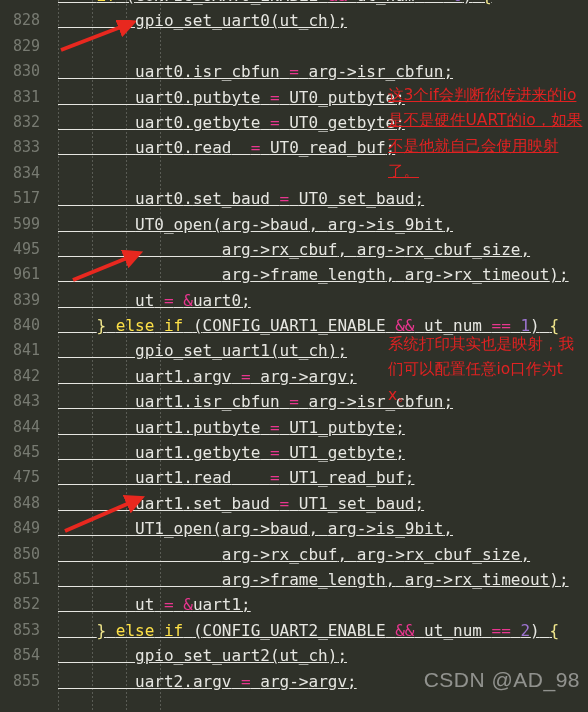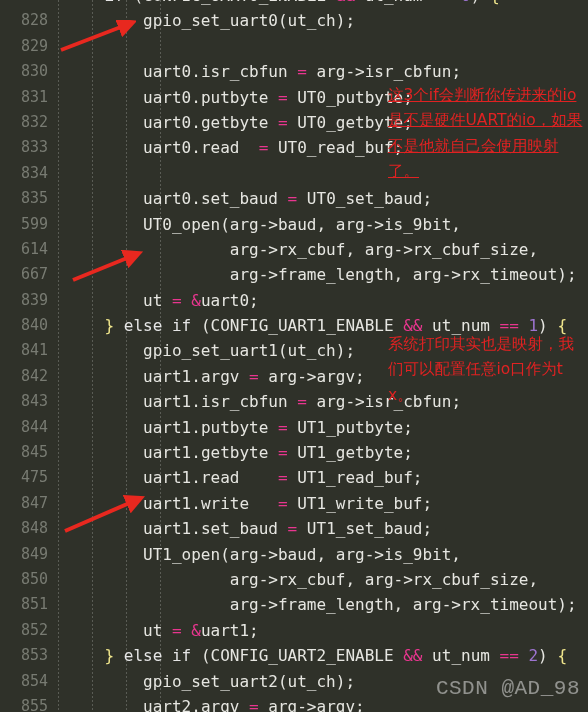--- a/index.html
+++ b/index.html
@@ -43,41 +43,41 @@
     left: 0;
     right: 0;
   }
 
   .line {
     height: 25.4px;
     line-height: 25.4px;
     display: flex;
     white-space: pre;
     font-size: 16px;
-    padding-left: 8px;
   }
 
   .lnum {
     width: 40px;
     min-width: 40px;
     text-align: right;
     color: #787b72;
     font-size: 15px;
     padding-right: 0;
     user-select: none;
   }
 
   .ltext {
     padding-left: 18px;
     color: #e6e6e1;
     letter-spacing: 0px;
+    text-decoration: underline;
   }
 
   
-  .kw   { color: #e5e5e5; }   
+  .kw   { color: #fde047; }   
   .op   { color: #e8368f; }   
   .num  { color: #9d74d0; }   
   .pun  { color: #f0e68c; }   
   .id   { color: #e6e6e1; }
 
   
   .annot {
     position: absolute;
     color: #e02222;
     font-family: "DejaVu Sans", "Liberation Sans", sans-serif;
@@ -94,23 +94,23 @@
   
   .arrow { position: absolute; pointer-events: none; }
   #arrow-1 { left: 58px; top: 20px;  width: 78px; height: 34px; }
   #arrow-2 { left: 70px; top: 250px; width: 78px; height: 34px; }
   #arrow-3 { left: 62px; top: 495px; width: 86px; height: 40px; }
 
   
   #watermark {
     position: absolute;
     right: 8px;
-    bottom: 12px;
+    bottom: 20px;
     color: rgba(226, 226, 226, 0.55);
-    font-family: Liberation Mono, monospace;
+    font-family: Liberation Sans, sans-serif;
     font-size: 21px;
     letter-spacing: 0.5px;
     user-select: none;
   }
 </style>
 </head>
 <body>
 
 <div id="editor">
 
@@ -121,33 +121,32 @@
 
   <div class="code-lines" id="code-lines">
       <div class="line"><span class="lnum">827</span><span class="ltext">    <span class="kw">if</span> <span class="id">(</span><span class="id">CONFIG_UART0_ENABLE</span> <span class="op">&amp;&amp;</span> <span class="id">ut_num</span> <span class="op">==</span> <span class="num">0</span><span class="id">)</span> <span class="pun">{</span></span></div>
       <div class="line"><span class="lnum">828</span><span class="ltext">        <span class="id">gpio_set_uart0</span><span class="id">(</span><span class="id">ut_ch</span><span class="id">)</span><span class="id">;</span></span></div>
       <div class="line"><span class="lnum">829</span></div>
       <div class="line"><span class="lnum">830</span><span class="ltext">        <span class="id">uart0</span><span class="id">.</span><span class="id">isr_cbfun</span> <span class="op">=</span> <span class="id">arg</span><span class="id">-&gt;</span><span class="id">isr_cbfun</span><span class="id">;</span></span></div>
       <div class="line"><span class="lnum">831</span><span class="ltext">        <span class="id">uart0</span><span class="id">.</span><span class="id">putbyte</span> <span class="op">=</span> <span class="id">UT0_putbyte</span><span class="id">;</span></span></div>
       <div class="line"><span class="lnum">832</span><span class="ltext">        <span class="id">uart0</span><span class="id">.</span><span class="id">getbyte</span> <span class="op">=</span> <span class="id">UT0_getbyte</span><span class="id">;</span></span></div>
       <div class="line"><span class="lnum">833</span><span class="ltext">        <span class="id">uart0</span><span class="id">.</span><span class="id">read</span>  <span class="op">=</span> <span class="id">UT0_read_buf</span><span class="id">;</span></span></div>
       <div class="line"><span class="lnum">834</span></div>
-      <div class="line"><span class="lnum">835</span><span class="ltext">        <span class="id">uart0</span><span class="id">.</span><span class="id">set_baud</span> <span class="op">=</span> <span class="id">UT0_set_baud</span><span class="id">;</span></span></div>
+      <div class="line"><span class="lnum">517</span><span class="ltext">        <span class="id">uart0</span><span class="id">.</span><span class="id">set_baud</span> <span class="op">=</span> <span class="id">UT0_set_baud</span><span class="id">;</span></span></div>
       <div class="line"><span class="lnum">599</span><span class="ltext">        <span class="id">UT0_open</span><span class="id">(</span><span class="id">arg</span><span class="id">-&gt;</span><span class="id">baud</span><span class="id">,</span> <span class="id">arg</span><span class="id">-&gt;</span><span class="id">is_9bit</span><span class="id">,</span></span></div>
-      <div class="line"><span class="lnum">614</span><span class="ltext">                 <span class="id">arg</span><span class="id">-&gt;</span><span class="id">rx_cbuf</span><span class="id">,</span> <span class="id">arg</span><span class="id">-&gt;</span><span class="id">rx_cbuf_size</span><span class="id">,</span></span></div>
-      <div class="line"><span class="lnum">667</span><span class="ltext">                 <span class="id">arg</span><span class="id">-&gt;</span><span class="id">frame_length</span><span class="id">,</span> <span class="id">arg</span><span class="id">-&gt;</span><span class="id">rx_timeout</span><span class="id">)</span><span class="id">;</span></span></div>
+      <div class="line"><span class="lnum">495</span><span class="ltext">                 <span class="id">arg</span><span class="id">-&gt;</span><span class="id">rx_cbuf</span><span class="id">,</span> <span class="id">arg</span><span class="id">-&gt;</span><span class="id">rx_cbuf_size</span><span class="id">,</span></span></div>
+      <div class="line"><span class="lnum">961</span><span class="ltext">                 <span class="id">arg</span><span class="id">-&gt;</span><span class="id">frame_length</span><span class="id">,</span> <span class="id">arg</span><span class="id">-&gt;</span><span class="id">rx_timeout</span><span class="id">)</span><span class="id">;</span></span></div>
       <div class="line"><span class="lnum">839</span><span class="ltext">        <span class="id">ut</span> <span class="op">=</span> <span class="op">&amp;</span><span class="id">uart0</span><span class="id">;</span></span></div>
       <div class="line"><span class="lnum">840</span><span class="ltext">    <span class="pun">}</span> <span class="kw">else</span> <span class="kw">if</span> <span class="id">(</span><span class="id">CONFIG_UART1_ENABLE</span> <span class="op">&amp;&amp;</span> <span class="id">ut_num</span> <span class="op">==</span> <span class="num">1</span><span class="id">)</span> <span class="pun">{</span></span></div>
       <div class="line"><span class="lnum">841</span><span class="ltext">        <span class="id">gpio_set_uart1</span><span class="id">(</span><span class="id">ut_ch</span><span class="id">)</span><span class="id">;</span></span></div>
       <div class="line"><span class="lnum">842</span><span class="ltext">        <span class="id">uart1</span><span class="id">.</span><span class="id">argv</span> <span class="op">=</span> <span class="id">arg</span><span class="id">-&gt;</span><span class="id">argv</span><span class="id">;</span></span></div>
       <div class="line"><span class="lnum">843</span><span class="ltext">        <span class="id">uart1</span><span class="id">.</span><span class="id">isr_cbfun</span> <span class="op">=</span> <span class="id">arg</span><span class="id">-&gt;</span><span class="id">isr_cbfun</span><span class="id">;</span></span></div>
       <div class="line"><span class="lnum">844</span><span class="ltext">        <span class="id">uart1</span><span class="id">.</span><span class="id">putbyte</span> <span class="op">=</span> <span class="id">UT1_putbyte</span><span class="id">;</span></span></div>
       <div class="line"><span class="lnum">845</span><span class="ltext">        <span class="id">uart1</span><span class="id">.</span><span class="id">getbyte</span> <span class="op">=</span> <span class="id">UT1_getbyte</span><span class="id">;</span></span></div>
       <div class="line"><span class="lnum">475</span><span class="ltext">        <span class="id">uart1</span><span class="id">.</span><span class="id">read</span>    <span class="op">=</span> <span class="id">UT1_read_buf</span><span class="id">;</span></span></div>
-      <div class="line"><span class="lnum">847</span><span class="ltext">        <span class="id">uart1</span><span class="id">.</span><span class="id">write</span>   <span class="op">=</span> <span class="id">UT1_write_buf</span><span class="id">;</span></span></div>
       <div class="line"><span class="lnum">848</span><span class="ltext">        <span class="id">uart1</span><span class="id">.</span><span class="id">set_baud</span> <span class="op">=</span> <span class="id">UT1_set_baud</span><span class="id">;</span></span></div>
       <div class="line"><span class="lnum">849</span><span class="ltext">        <span class="id">UT1_open</span><span class="id">(</span><span class="id">arg</span><span class="id">-&gt;</span><span class="id">baud</span><span class="id">,</span> <span class="id">arg</span><span class="id">-&gt;</span><span class="id">is_9bit</span><span class="id">,</span></span></div>
       <div class="line"><span class="lnum">850</span><span class="ltext">                 <span class="id">arg</span><span class="id">-&gt;</span><span class="id">rx_cbuf</span><span class="id">,</span> <span class="id">arg</span><span class="id">-&gt;</span><span class="id">rx_cbuf_size</span><span class="id">,</span></span></div>
       <div class="line"><span class="lnum">851</span><span class="ltext">                 <span class="id">arg</span><span class="id">-&gt;</span><span class="id">frame_length</span><span class="id">,</span> <span class="id">arg</span><span class="id">-&gt;</span><span class="id">rx_timeout</span><span class="id">)</span><span class="id">;</span></span></div>
       <div class="line"><span class="lnum">852</span><span class="ltext">        <span class="id">ut</span> <span class="op">=</span> <span class="op">&amp;</span><span class="id">uart1</span><span class="id">;</span></span></div>
       <div class="line"><span class="lnum">853</span><span class="ltext">    <span class="pun">}</span> <span class="kw">else</span> <span class="kw">if</span> <span class="id">(</span><span class="id">CONFIG_UART2_ENABLE</span> <span class="op">&amp;&amp;</span> <span class="id">ut_num</span> <span class="op">==</span> <span class="num">2</span><span class="id">)</span> <span class="pun">{</span></span></div>
       <div class="line"><span class="lnum">854</span><span class="ltext">        <span class="id">gpio_set_uart2</span><span class="id">(</span><span class="id">ut_ch</span><span class="id">)</span><span class="id">;</span></span></div>
       <div class="line"><span class="lnum">855</span><span class="ltext">        <span class="id">uart2</span><span class="id">.</span><span class="id">argv</span> <span class="op">=</span> <span class="id">arg</span><span class="id">-&gt;</span><span class="id">argv</span><span class="id">;</span></span></div>
     </div>
 

